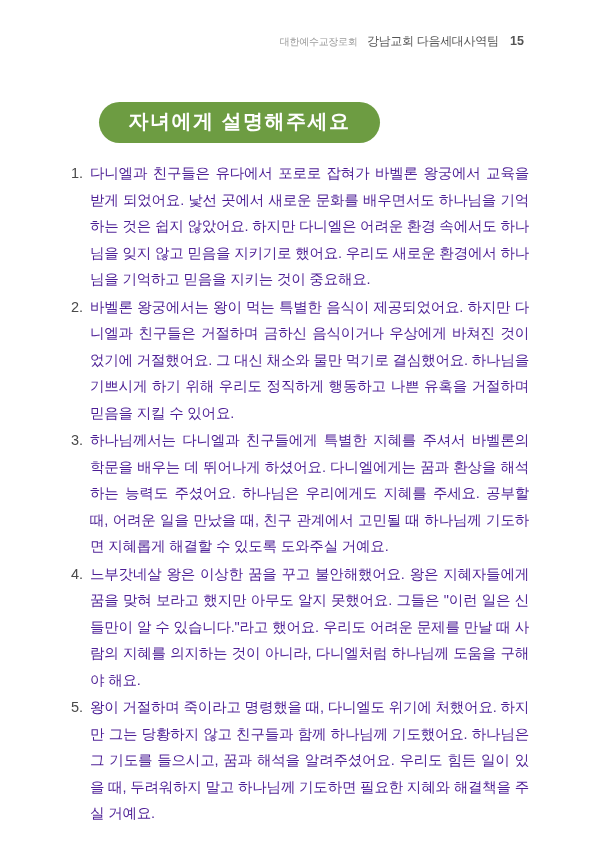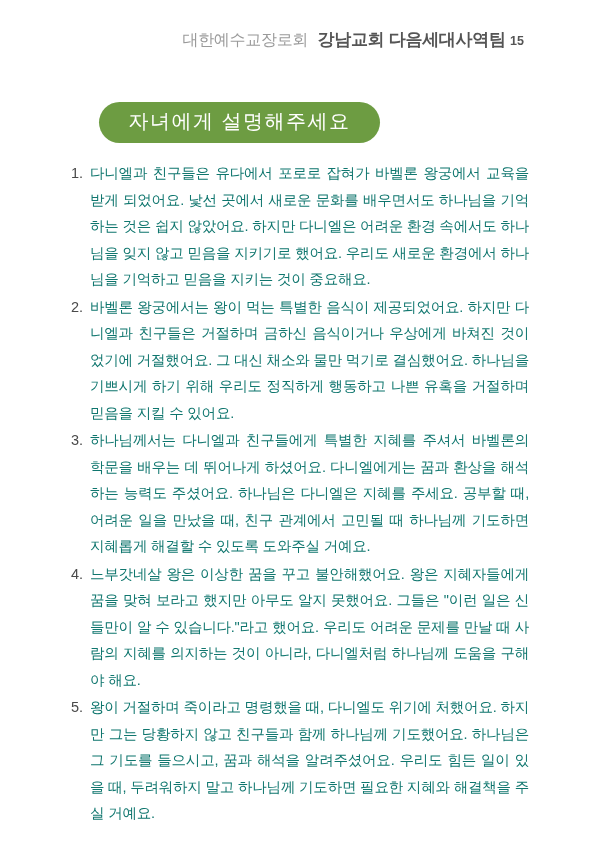--- a/index.html
+++ b/index.html
@@ -19,53 +19,54 @@
   }
   
   .header {
     position: absolute;
     top: 32px;
     right: 76px;
     white-space: nowrap;
     line-height: 16px;
   }
   .header .org {
-    font-size: 16px;
+    font-size: 10px;
     color: #9a9a9a;
     font-weight: 400;
     margin-right: 5px;
     letter-spacing: -0.3px;
   }
   .header .team {
-    font-size: 17px;
+    font-size: 12px;
     color: #555555;
-    font-weight: 700;
+    font-weight: 400;
     letter-spacing: -0.3px;
   }
   .header .pagenum {
     font-size: 12.5px;
     color: #555555;
     font-weight: 700;
+    margin-left: 7px;
   }
   
   .banner {
     position: absolute;
     top: 102px;
     left: 99px;
     width: 281px;
     height: 41px;
     border-radius: 21px;
     background: #6d9c42;
     display: flex;
     align-items: center;
     justify-content: center;
   }
   .banner .banner-text {
     color: #ffffff;
-    font-weight: 400;
+    font-weight: 700;
     font-size: 20px;
     letter-spacing: 1.5px;
     transform: translateY(-1px);
   }
   
   .list {
     position: absolute;
     top: 160px;
     left: 71px;
     width: 458px;
@@ -79,21 +80,21 @@
     width: 19px;
     font-size: 14.5px;
     line-height: 26.5px;
     color: #4a4a4a;
   }
   .item .txt {
     margin: 0;
     flex: 1;
     font-size: 14.5px;
     line-height: 26.5px;
-    color: #0f766e;
+    color: #4c1d95;
     text-align: justify;
     letter-spacing: -0.2px;
   }
 </style>
 </head>
 <body>
 
 <div class="page">
 
   <div class="header">
@@ -113,21 +114,21 @@
       <p class="txt">다니엘과 친구들은 유다에서 포로로 잡혀가 바벨론 왕궁에서 교육을 받게 되었어요. 낯선 곳에서 새로운 문화를 배우면서도 하나님을 기억하는 것은 쉽지 않았어요. 하지만 다니엘은 어려운 환경 속에서도 하나님을 잊지 않고 믿음을 지키기로 했어요. 우리도 새로운 환경에서 하나님을 기억하고 믿음을 지키는 것이 중요해요.</p>
     </div>
 
     <div class="item">
       <span class="num">2.</span>
       <p class="txt">바벨론 왕궁에서는 왕이 먹는 특별한 음식이 제공되었어요. 하지만 다니엘과 친구들은 거절하며 금하신 음식이거나 우상에게 바쳐진 것이었기에 거절했어요. 그 대신 채소와 물만 먹기로 결심했어요. 하나님을 기쁘시게 하기 위해 우리도 정직하게 행동하고 나쁜 유혹을 거절하며 믿음을 지킬 수 있어요.</p>
     </div>
 
     <div class="item">
       <span class="num">3.</span>
-      <p class="txt">하나님께서는 다니엘과 친구들에게 특별한 지혜를 주셔서 바벨론의 학문을 배우는 데 뛰어나게 하셨어요. 다니엘에게는 꿈과 환상을 해석하는 능력도 주셨어요. 하나님은 다니엘은 지혜를 주세요. 공부할 때, 어려운 일을 만났을 때, 친구 관계에서 고민될 때 하나님께 기도하면 지혜롭게 해결할 수 있도록 도와주실 거예요.</p>
+      <p class="txt">하나님께서는 다니엘과 친구들에게 특별한 지혜를 주셔서 바벨론의 학문을 배우는 데 뛰어나게 하셨어요. 다니엘에게는 꿈과 환상을 해석하는 능력도 주셨어요. 하나님은 우리에게도 지혜를 주세요. 공부할 때, 어려운 일을 만났을 때, 친구 관계에서 고민될 때 하나님께 기도하면 지혜롭게 해결할 수 있도록 도와주실 거예요.</p>
     </div>
 
     <div class="item">
       <span class="num">4.</span>
       <p class="txt">느부갓네살 왕은 이상한 꿈을 꾸고 불안해했어요. 왕은 지혜자들에게 꿈을 맞혀 보라고 했지만 아무도 알지 못했어요. 그들은 "이런 일은 신들만이 알 수 있습니다."라고 했어요. 우리도 어려운 문제를 만날 때 사람의 지혜를 의지하는 것이 아니라, 다니엘처럼 하나님께 도움을 구해야 해요.</p>
     </div>
 
     <div class="item">
       <span class="num">5.</span>
       <p class="txt">왕이 거절하며 죽이라고 명령했을 때, 다니엘도 위기에 처했어요. 하지만 그는 당황하지 않고 친구들과 함께 하나님께 기도했어요. 하나님은 그 기도를 들으시고, 꿈과 해석을 알려주셨어요. 우리도 힘든 일이 있을 때, 두려워하지 말고 하나님께 기도하면 필요한 지혜와 해결책을 주실 거예요.</p>

